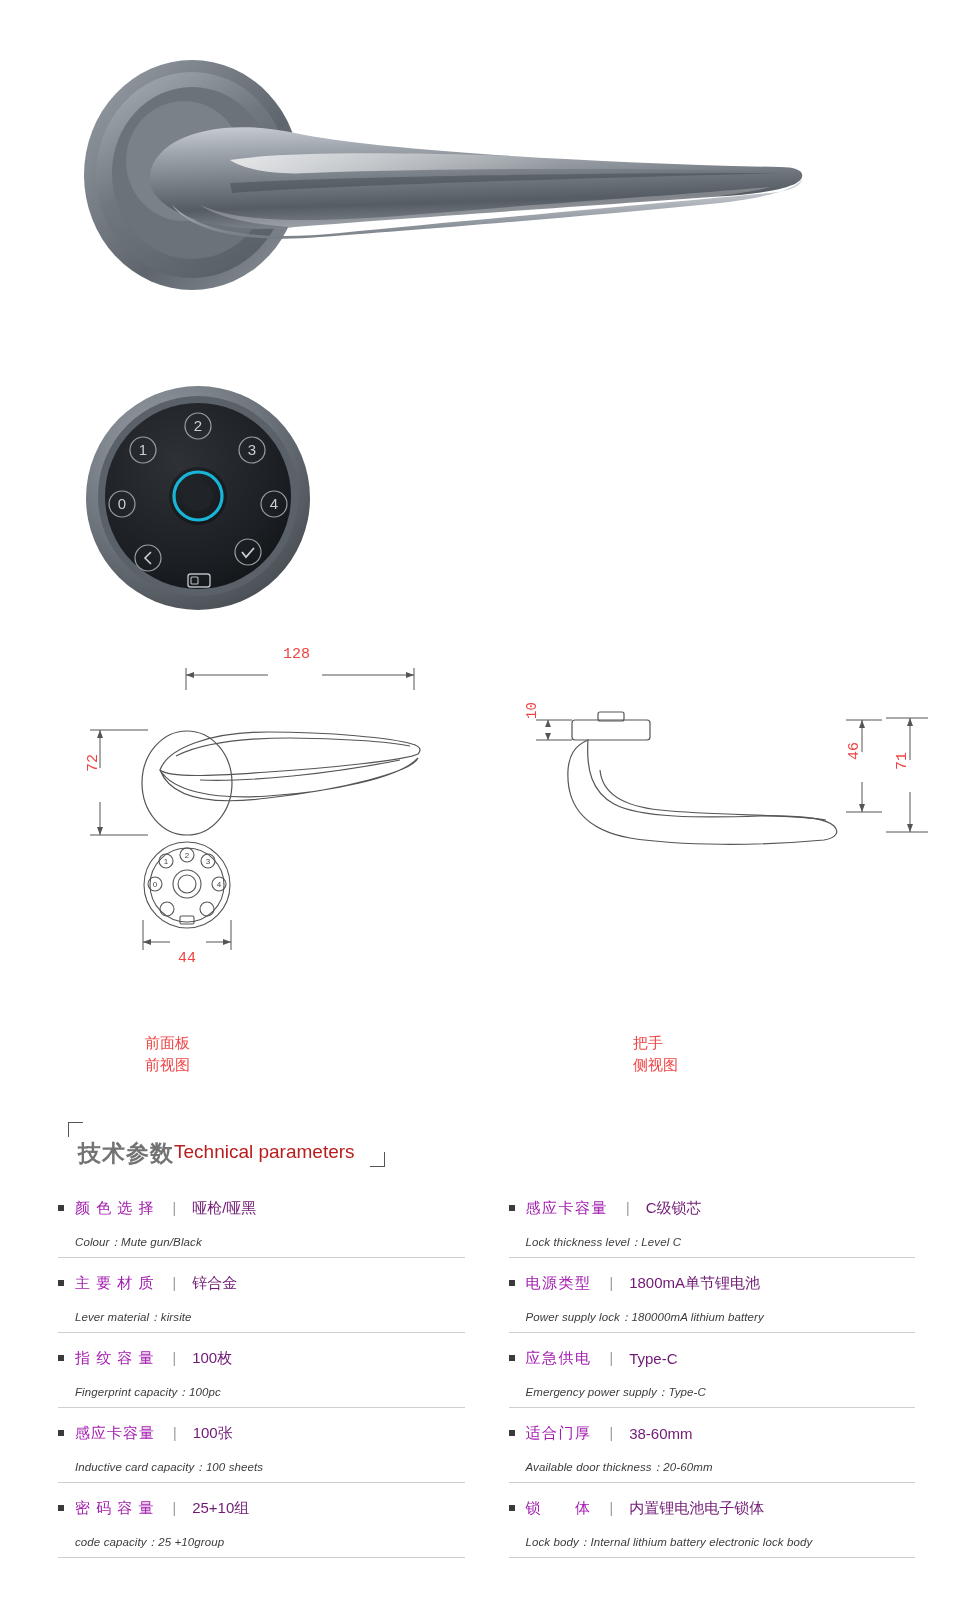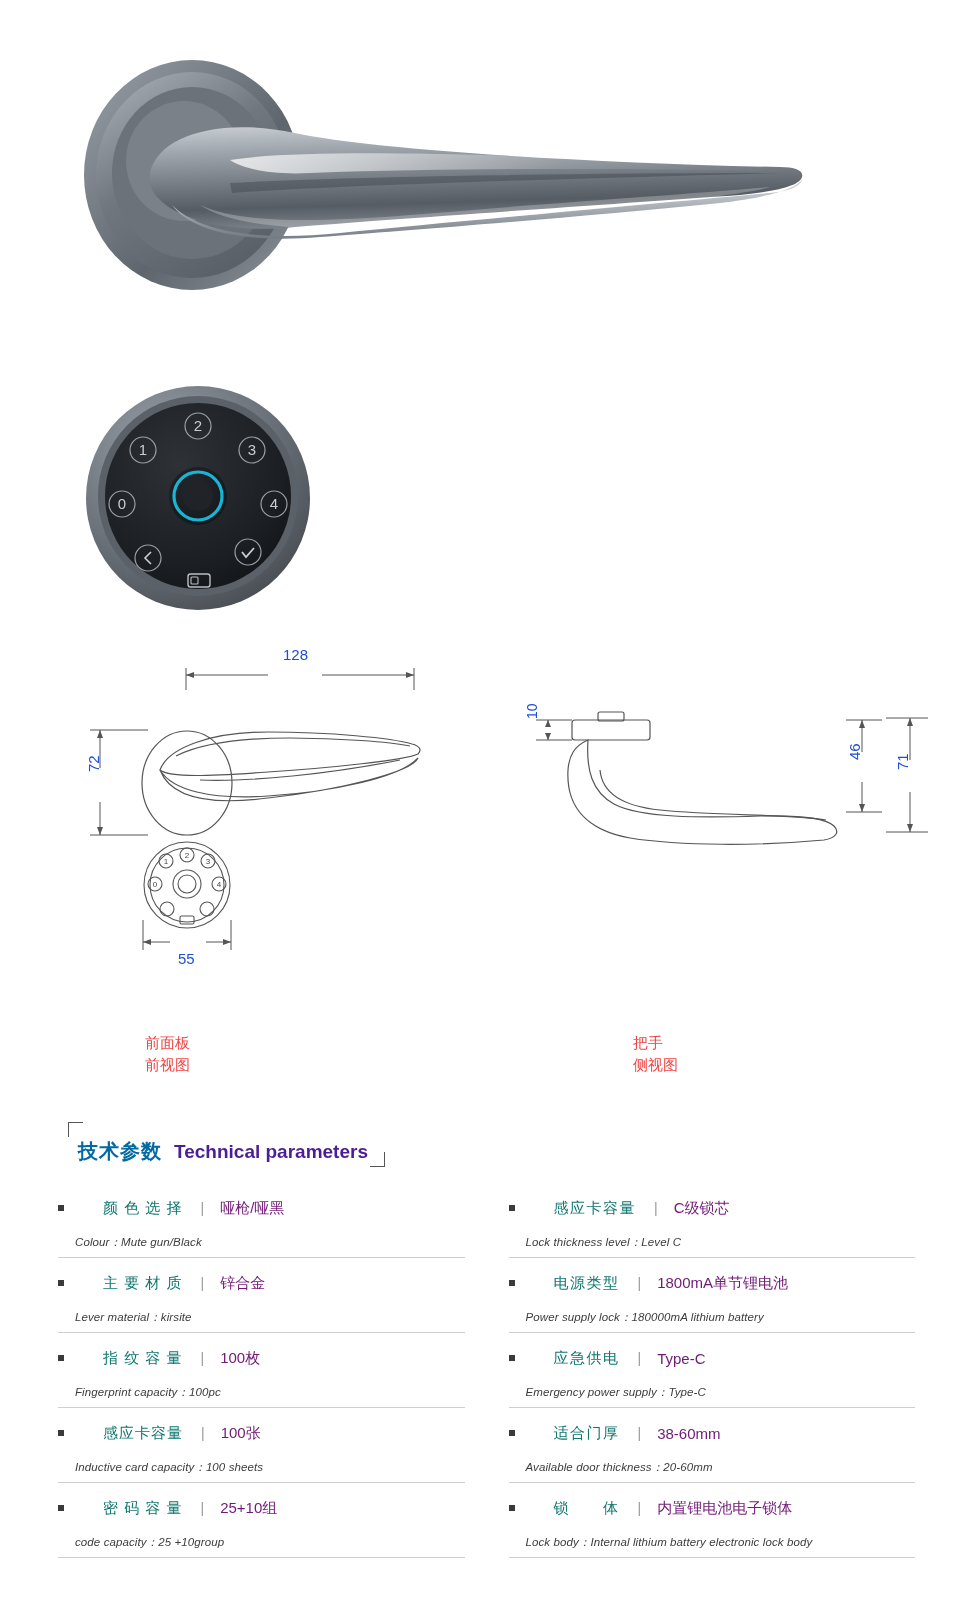--- a/index.html
+++ b/index.html
@@ -36,22 +36,22 @@
 
   
   .dims {
     position: relative;
     width: 973px;
     height: 460px;
   }
   .dim-label {
     position: absolute;
     font-size: 15px;
-    color: #1d4ed8;
-    font-family: Liberation Sans, sans-serif;
+    color: #ef4444;
+    font-family: Liberation Mono, monospace;
   }
 
   .caption {
     position: absolute;
     font-size: 15px;
     line-height: 22px;
     color: #ef4444;
     text-align: left;
   }
 
@@ -74,33 +74,32 @@
     position: absolute;
     left: 302px; top: 30px;
     width: 14px; height: 14px;
     border-right: 1.5px solid #555;
     border-bottom: 1.5px solid #555;
   }
   .tech-title-cn {
     position: absolute;
     left: 10px;
     top: 16px;
-    font-size: 20px;
+    font-size: 23px;
     font-weight: bold;
     letter-spacing: 1px;
-    color: #0369a1;
+    color: #737373;
   }
   .tech-title-en {
     position: absolute;
     left: 106px;
     top: 19px;
     font-size: 19px;
-    color: #4c1d95;
+    color: #b91c1c;
     font-family: "Liberation Sans", sans-serif;
-    font-weight: bold;
   }
 
   .spec-cols {
     position: absolute;
     left: 0;
     top: 1190px;
     width: 973px;
     display: flex;
     gap: 44px;
     padding: 0 58px;
@@ -121,24 +120,23 @@
   }
   .bullet {
     width: 6px;
     height: 6px;
     background: #3a3a3a;
     margin-right: 11px;
     flex: 0 0 auto;
   }
   .spec-cn-label {
     font-size: 15px;
-    color: #0f766e;
+    color: #a21caf;
     white-space: nowrap;
     letter-spacing: 1px;
-    margin-left: 28px;
   }
   .spec-sep {
     color: #999;
     margin: 0 16px 0 18px;
     font-size: 14px;
   }
   .spec-cn-value {
     font-size: 15px;
     color: #701a75;
     white-space: nowrap;
@@ -343,21 +341,21 @@
       <rect x="598" y="92" width="26" height="9" rx="2"></rect>
       <path d="M588,120 C586,150 592,172 614,184 C640,198 700,198 760,196
                C800,195 826,198 834,206 C840,212 836,218 824,220
                C760,226 680,226 630,218 C586,210 566,186 568,150 C569,136 574,126 588,120 Z"></path>
       <path d="M600,150 C602,172 620,186 660,190 C720,196 790,194 826,200"></path>
     </g>
   </svg>
 
   <span class="dim-label" style="left:283px; top:26px;">128</span>
   <span class="dim-label" style="left:85px; top:152px; transform:rotate(-90deg); transform-origin:left top;">72</span>
-  <span class="dim-label" style="left:178px; top:330px;">55</span>
+  <span class="dim-label" style="left:178px; top:330px;">44</span>
   <span class="dim-label" style="left:524px; top:99px; transform:rotate(-90deg); transform-origin:left top; font-size:14px;">10</span>
   <span class="dim-label" style="left:846px; top:140px; transform:rotate(-90deg); transform-origin:left top;">46</span>
   <span class="dim-label" style="left:894px; top:150px; transform:rotate(-90deg); transform-origin:left top;">71</span>
 </div>
 
 <div class="caption" style="left:145px; top:1032px;">
   <div>前面板</div>
   <div>前视图</div>
 </div>
 <div class="caption" style="left:609px; top:1032px;margin-left:24px;">

